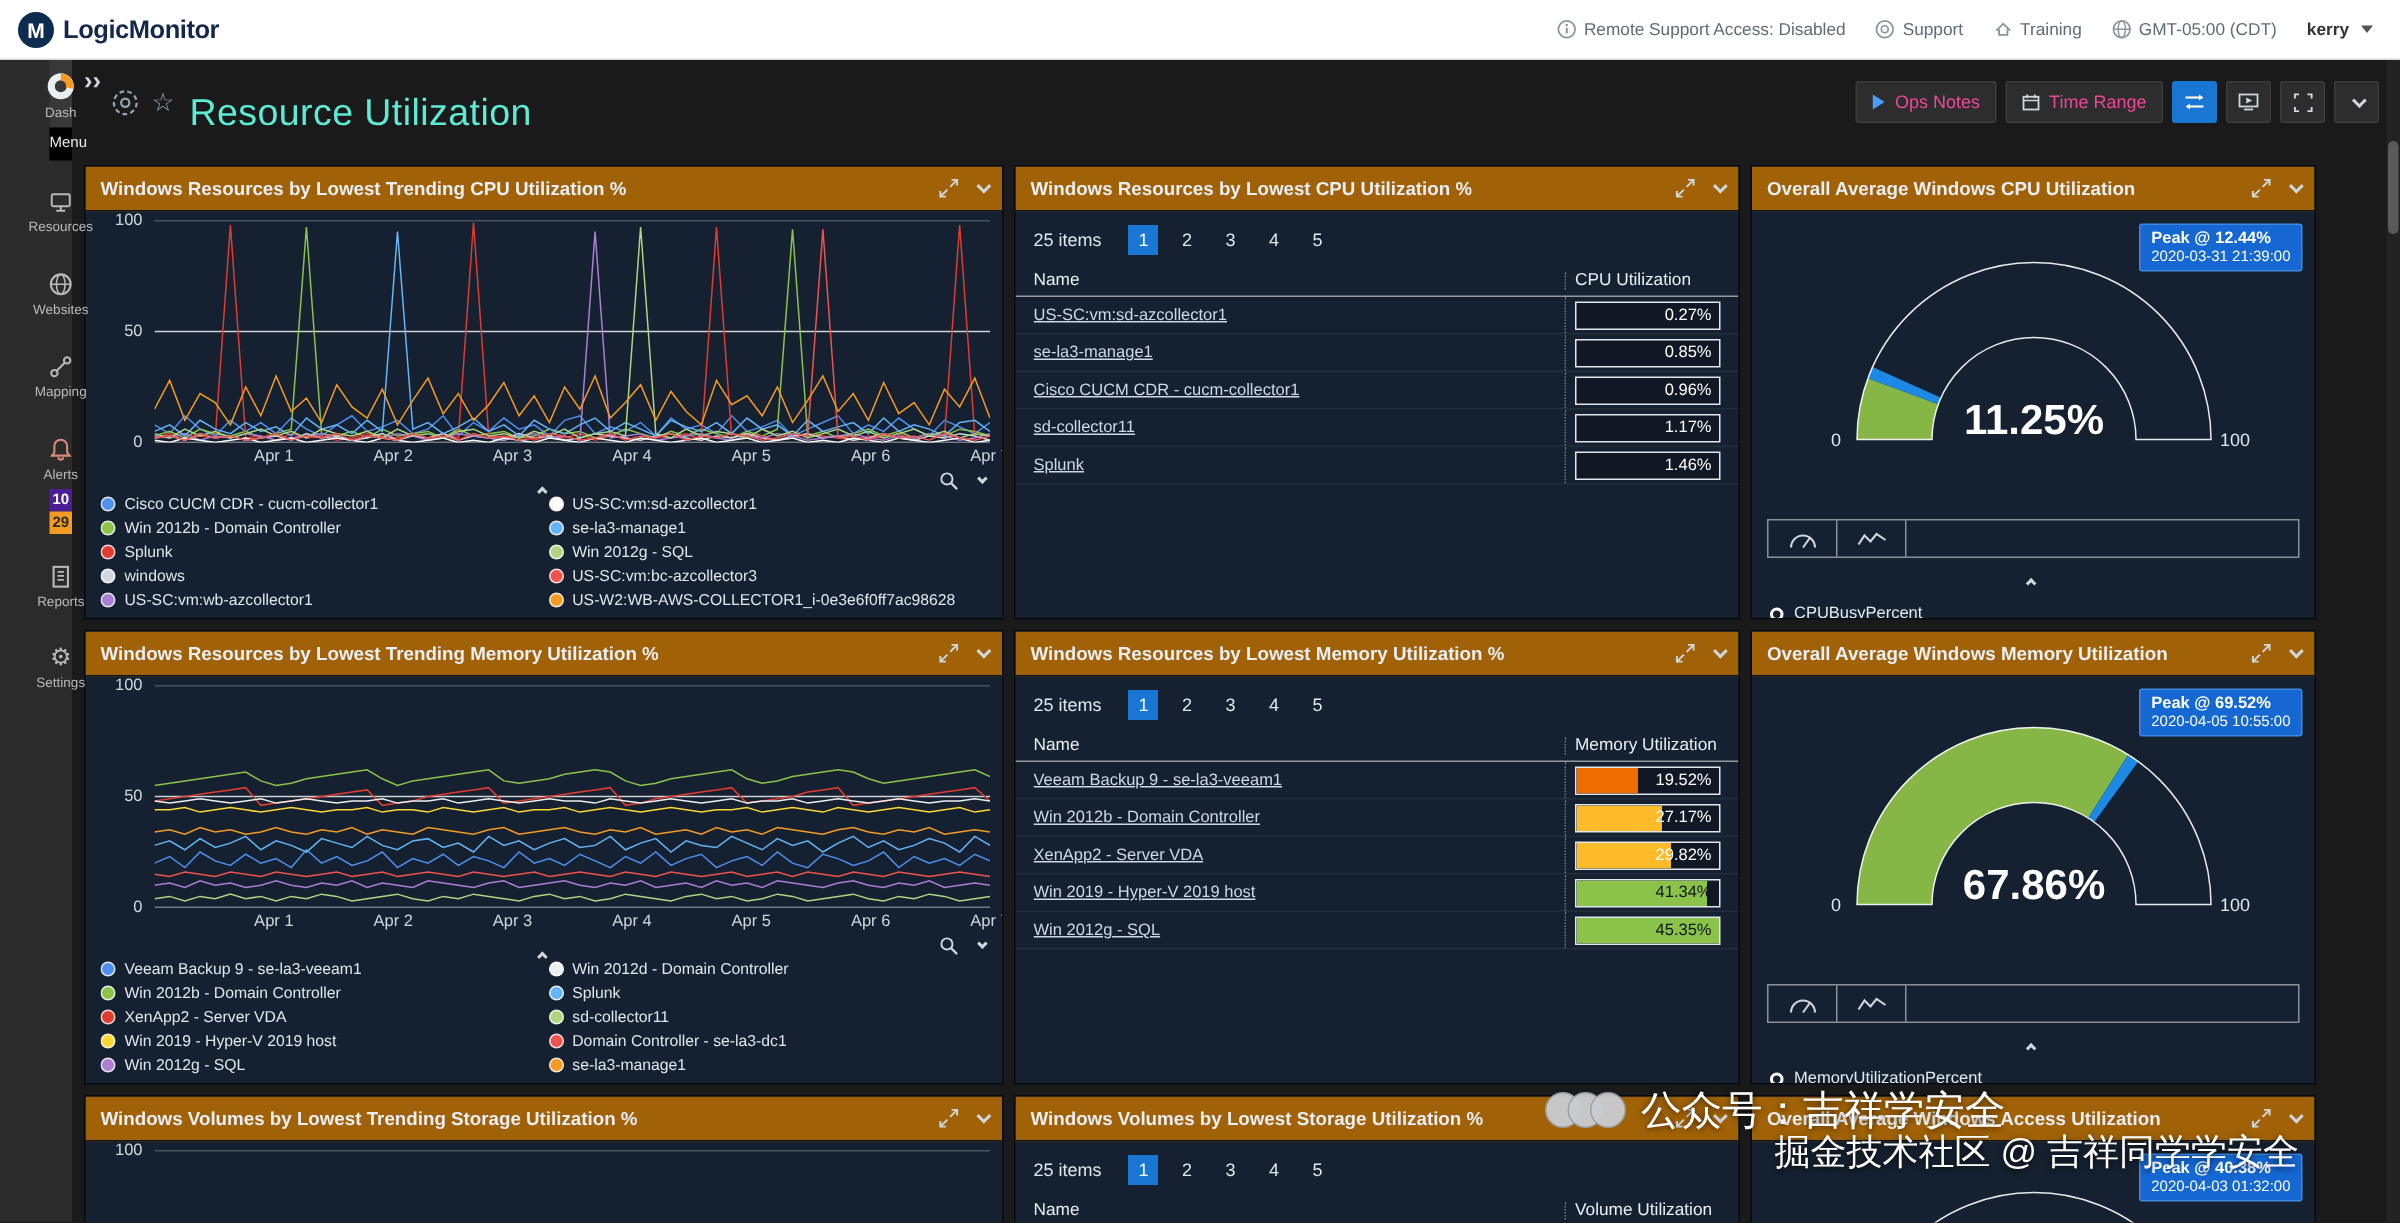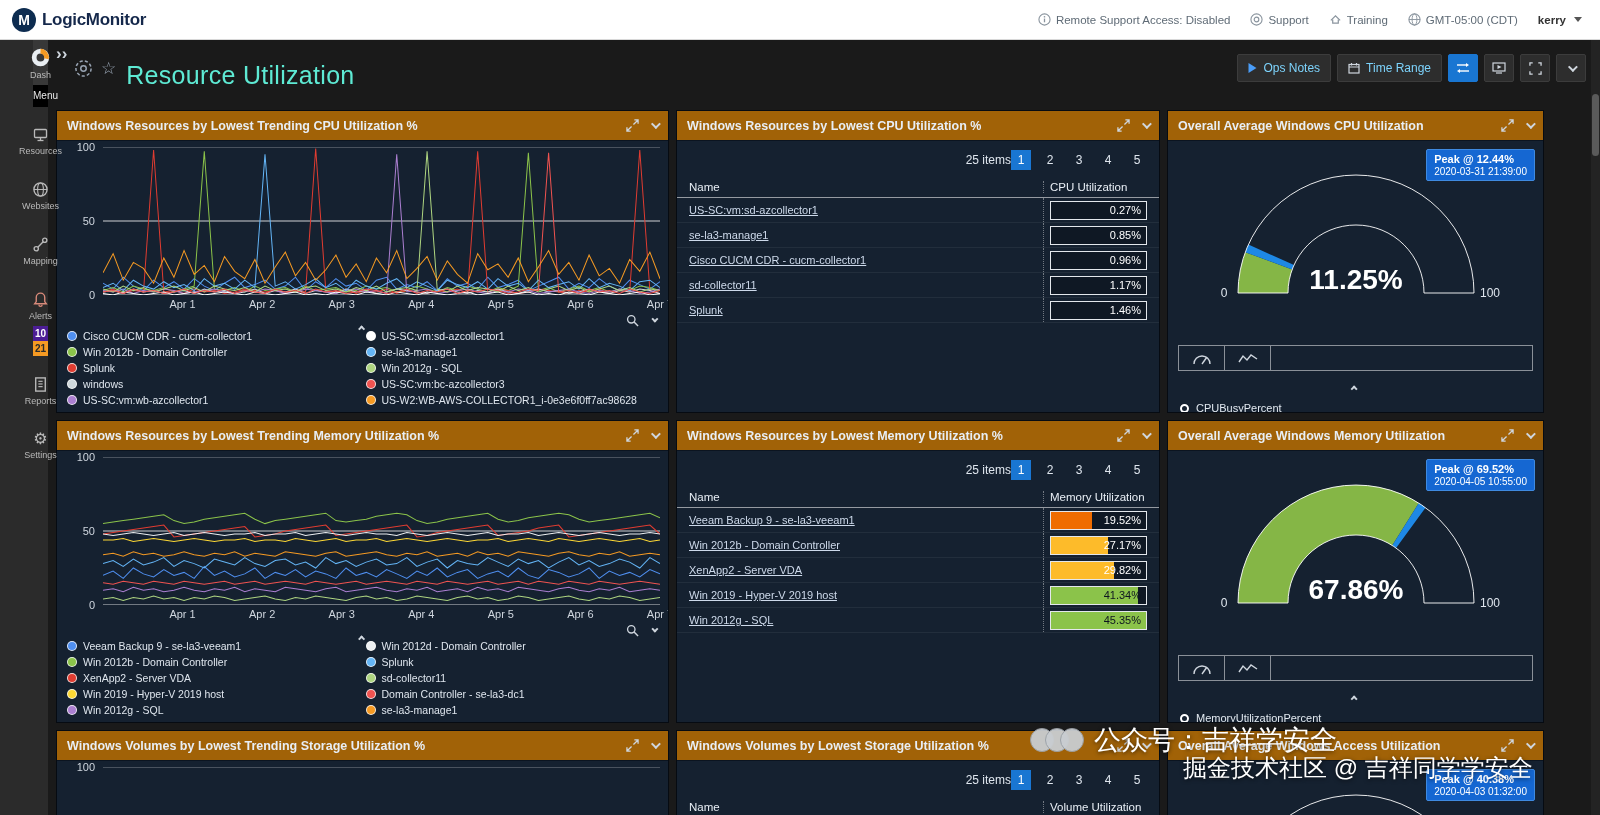--- a/index.html
+++ b/index.html
@@ -34,21 +34,21 @@
 
   
   .main { position:absolute; left:48px; top:40px; right:0; bottom:0; }
   .collapse-btn { position:absolute; left:2px; top:2px; color:#cfd6de; font-size:17px; font-weight:bold;
     padding:2px 6px; cursor:pointer; }
   .page-header { height:70px; display:flex; align-items:center; padding:0 14px 14px 26px; }
   .ph-icons { display:flex; align-items:center; gap:8px; margin-right:10px; }
   .page-title { font-size:25px; font-weight:400; color:#5eead4; letter-spacing:0.3px;margin-top:32px; }
   .star { font-size:17px; color:#98a4b3; }
   .header-actions { margin-left:auto; display:flex; gap:6px; align-items:center; }
-  .btn { height:28px; background:#2d2d2d; border:1px solid #3c3c3c; color:#7dd3fc; font-size:12px;
+  .btn { height:28px; background:#2d2d2d; border:1px solid #3c3c3c; color:#ec4899; font-size:12px;
     display:flex; align-items:center; gap:6px; padding:0 10px; border-radius:2px; cursor:pointer; }
   .btn.icon-only { width:30px; padding:0; justify-content:center; }
   .btn.primary { background:#1976d2; border-color:#1976d2; color:#fff; }
   .chev { display:inline-block; width:7px; height:7px; border-right:2px solid #cfd6de;
     border-bottom:2px solid #cfd6de; }
   .chev.down { transform:rotate(45deg) translateY(-2px); }
   .chev.up { transform:rotate(-135deg) translateY(-2px); }
   .chev.sm { width:5px; height:5px; }
 
   
@@ -73,21 +73,21 @@
   .mid-center { position:absolute; left:50%; transform:translateX(-50%); top:4px; }
   .mid-right { position:absolute; right:2px; top:2px; display:flex; gap:12px; align-items:center; }
   .legend { display:grid; grid-template-columns:1fr 1fr; grid-auto-flow:column;
     grid-template-rows:repeat(5,auto); padding:3px 10px 6px; row-gap:4px; column-gap:6px;
     font-size:10.5px; color:#dfe6ee; }
   .legend-item { display:flex; align-items:center; gap:6px; min-width:0; white-space:nowrap;
     overflow:hidden; }
   .dot { width:10px; height:10px; border-radius:50%; flex:0 0 10px; border:1px solid rgba(255,255,255,.8); }
 
   
-  .table-controls { display:flex; align-items:center; justify-content:flex-end; 
+  .table-controls { display:flex; align-items:center; justify-content:flex-start; gap:18px;
     padding:9px 12px 7px; font-size:12px; color:#dfe6ee; }
   .pages { display:flex; gap:9px; }
   .page { min-width:20px; height:20px; display:flex; align-items:center; justify-content:center;
     font-size:12px; color:#dfe6ee; cursor:pointer; }
   .page.active { background:#1976d2; color:#fff; }
   .table-head { display:flex; align-items:center; padding:4px 12px; font-size:11.5px; color:#e8eef5;
     border-bottom:1px solid rgba(255,255,255,.55); }
   .col-name { flex:1; }
   .col-value { width:104px; margin-left:8px; border-left:1px dotted rgba(255,255,255,.4); padding-left:6px; }
   .table-row { display:flex; align-items:center; height:25px; padding:0 12px;
@@ -216,21 +216,21 @@
   </div>
   <div class="spacer"></div>
   <div class="side-item">
     <svg width="17" height="17" viewBox="0 0 16 16">
         <path d="M8 2a4 4 0 0 0-4 4v4l-1.5 2h11L12 10V6a4 4 0 0 0-4-4z" fill="none" stroke="#d98a7a" stroke-width="1.3"></path>
         <path d="M6.5 13a1.5 1.5 0 0 0 3 0" fill="none" stroke="#d98a7a" stroke-width="1.3"></path>
       </svg>
     <span>Alerts</span>
   </div>
   <div class="alert-badge" style="background:#4c1d95;color:#fff;">10</div>
-  <div class="alert-badge" style="background:#f59a23;color:#2b2b2b;">21</div>
+  <div class="alert-badge" style="background:#f59a23;color:#2b2b2b;">29</div>
   <div class="spacer"></div>
   <div class="side-item">
     <svg width="17" height="17" viewBox="0 0 16 16">
         <rect x="3.5" y="1.8" width="9" height="12.4" fill="none" stroke="#b9b9b9" stroke-width="1.3"></rect>
         <line x1="6" y1="5" x2="10" y2="5" stroke="#b9b9b9" stroke-width="1.1"></line>
         <line x1="6" y1="7.5" x2="10" y2="7.5" stroke="#b9b9b9" stroke-width="1.1"></line>
         <line x1="6" y1="10" x2="10" y2="10" stroke="#b9b9b9" stroke-width="1.1"></line>
       </svg>
     <span>Reports</span>
   </div>

